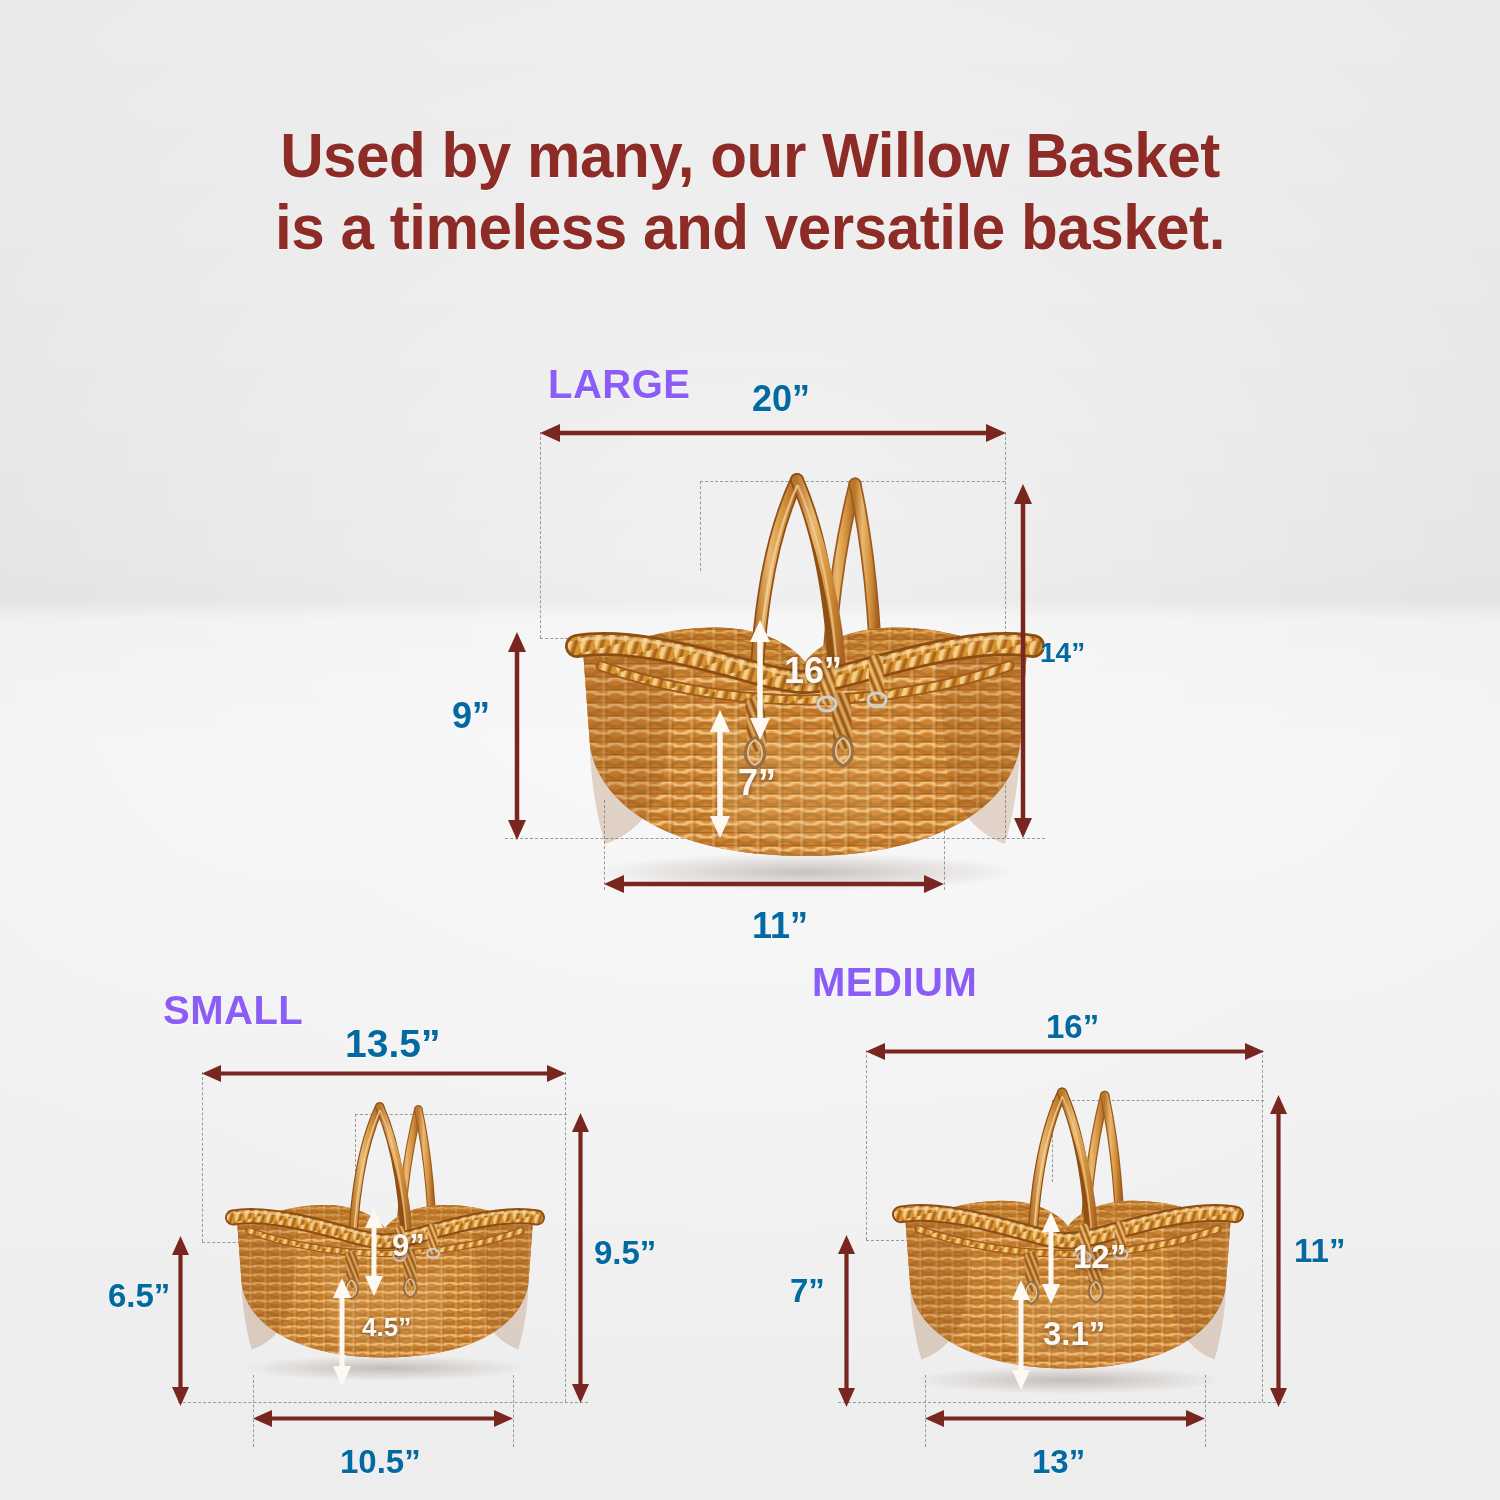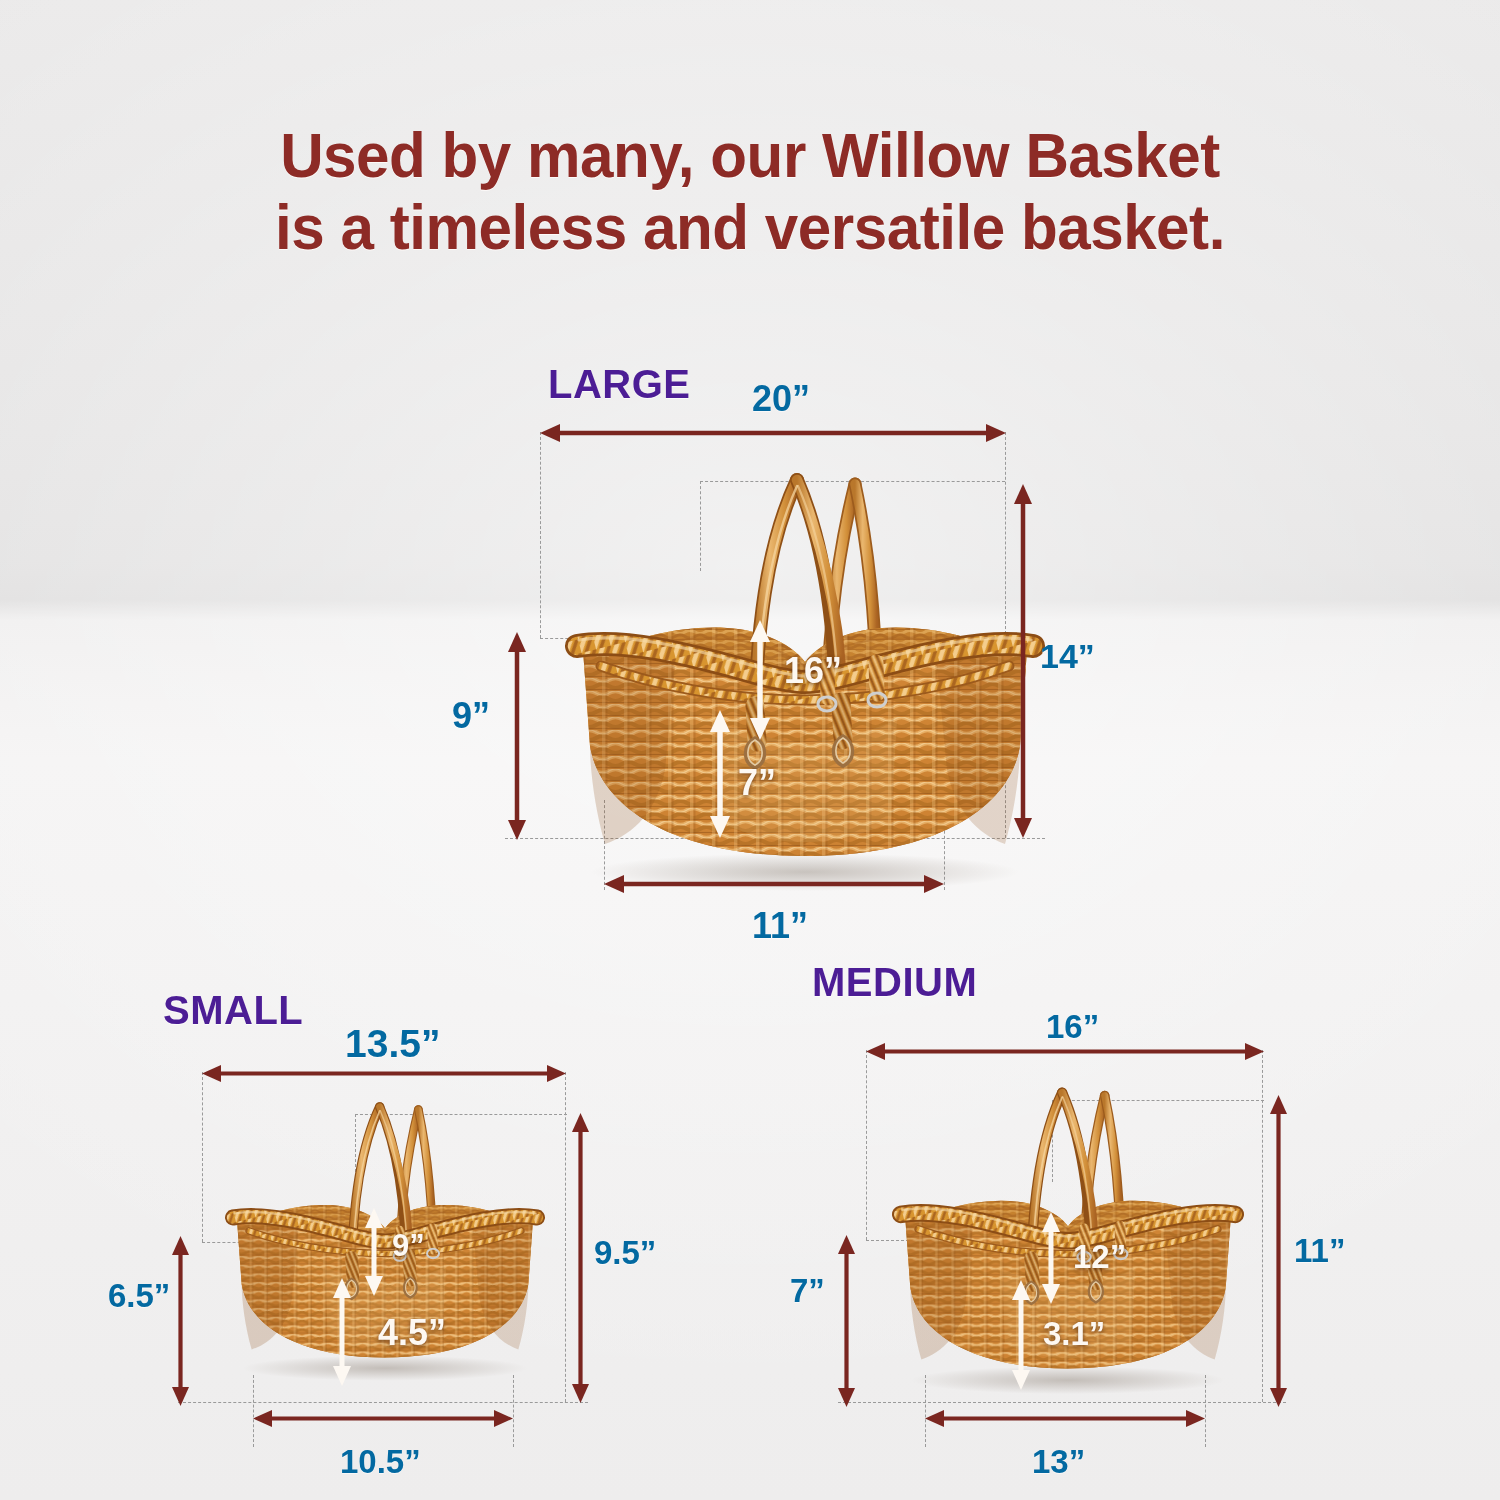--- a/index.html
+++ b/index.html
@@ -35,21 +35,21 @@
     line-height:1.14;
     letter-spacing:-0.5px;
     transform:scaleX(.955);
     text-shadow:0 1px 0 rgba(255,252,250,.85);
     white-space:pre-line;
   }
 
   
   .sizelabel{
     position:absolute;
-    color:#4c1d95;
+    color:#8b5cf6;
     font-weight:bold;
     font-size:40px;
     letter-spacing:.5px;
     text-shadow:0 1px 0 rgba(255,255,255,.7);
     white-space:nowrap;
   }
   .dim{
     position:absolute;
     color:#0369a1;
     font-weight:bold;
@@ -282,21 +282,21 @@
 
   <div class="dim" style="left:752px;top:378px;font-size:36px;">20”</div>
   <div class="arrow" style="left:540px;top:424px;">
     <svg width="466" height="18" viewBox="0 0 466 18">
       <line x1="14" y1="9" x2="452" y2="9" stroke="#7a2620" stroke-width="4.5"></line>
       <polygon points="0,9 20,0 20,18" fill="#7a2620"></polygon>
       <polygon points="466,9 446,0 446,18" fill="#7a2620"></polygon>
     </svg>
   </div>
 
-  <div class="dim" style="left:1040px;top:637px;font-size:34px;">14”</div>
+  <div class="dim" style="left:1040px;top:637px;font-size:28px;">14”</div>
   <div class="arrow" style="left:1014px;top:484px;">
     <svg width="18" height="354" viewBox="0 0 18 354">
       <line x1="9" y1="14" x2="9" y2="340" stroke="#7a2620" stroke-width="4.5"></line>
       <polygon points="9,0 0,20 18,20" fill="#7a2620"></polygon>
       <polygon points="9,354 0,334 18,334" fill="#7a2620"></polygon>
     </svg>
   </div>
 
   <div class="dim" style="left:452px;top:695px;font-size:36px;">9”</div>
   <div class="arrow" style="left:508px;top:632px;">
@@ -392,21 +392,21 @@
 
   <div class="dim-white" style="left:392px;top:1228px;font-size:31px;">9”</div>
   <div class="arrow" style="left:365px;top:1208px;">
     <svg width="18" height="88" viewBox="0 0 18 88">
       <line x1="9" y1="14" x2="9" y2="74" stroke="#fdf8f2" stroke-width="5"></line>
       <polygon points="9,0 0,20 18,20" fill="#fdf8f2"></polygon>
       <polygon points="9,88 0,68 18,68" fill="#fdf8f2"></polygon>
     </svg>
   </div>
 
-  <div class="dim-white" style="left:362px;top:1312px;font-size:36px;margin-left:16px;">4.5”</div>
+  <div class="dim-white" style="left:362px;top:1312px;font-size:26px;">4.5”</div>
   <div class="arrow" style="left:333px;top:1278px;">
     <svg width="18" height="108" viewBox="0 0 18 108">
       <line x1="9" y1="14" x2="9" y2="94" stroke="#fdf8f2" stroke-width="5"></line>
       <polygon points="9,0 0,20 18,20" fill="#fdf8f2"></polygon>
       <polygon points="9,108 0,88 18,88" fill="#fdf8f2"></polygon>
     </svg>
   </div>
 </div>
 
 <div>

